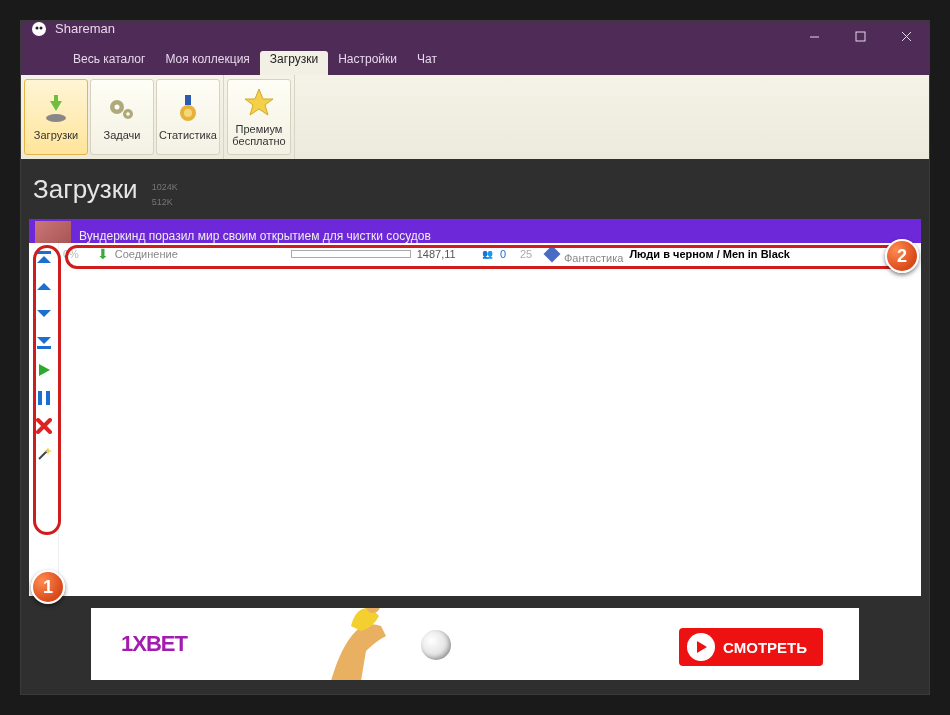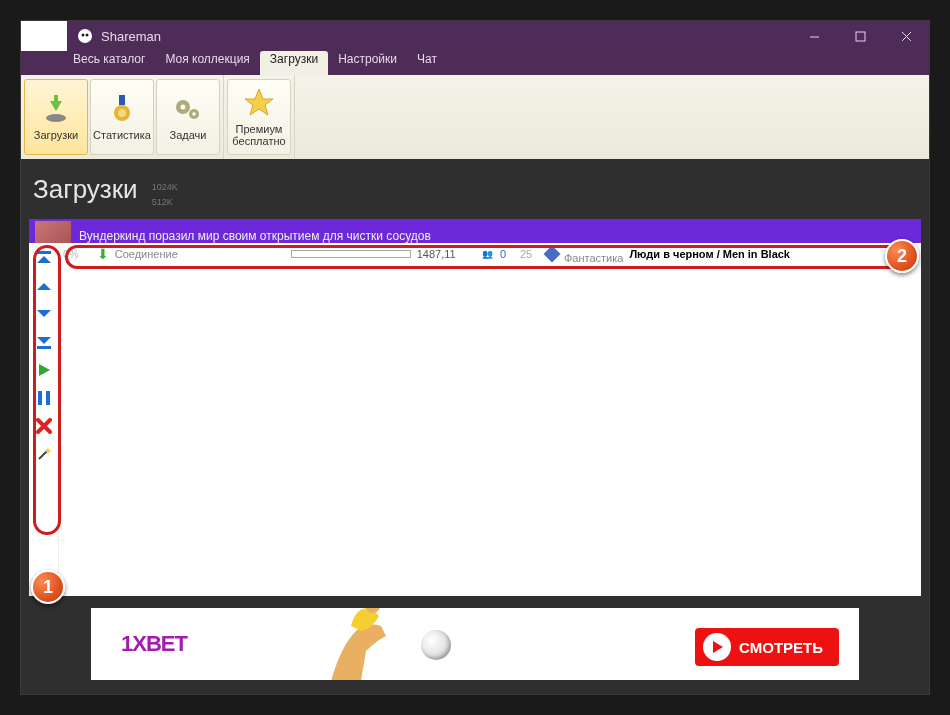--- a/index.html
+++ b/index.html
@@ -1,21 +1,21 @@
 <!DOCTYPE html>
 <html><head>
 <meta charset="utf-8">
 <style>
   * { box-sizing: border-box; margin: 0; padding: 0; font-family: "Segoe UI", Tahoma, sans-serif; }
   body { background: #1a1a1a; width: 950px; height: 715px; overflow: hidden; position: relative; }
 
   .outer-border { position: absolute; inset: 20px; border: 1px solid #3a3a3a; background: #fff; }
 
   
-  .titlebar { height: 30px; background: #4f2b57; display: flex; align-items: center; color: #e8d7ec; font-size: 13px; margin-left: 46px; }
+  .titlebar { height: 30px; background: #4f2b57; display: flex; color: #e8d7ec; font-size: 13px; }
   .titlebar .tb-icon { width: 16px; height: 16px; margin: 0 8px 0 10px; }
   .titlebar .tb-spacer { flex: 1; }
   .titlebar .winbtn { width: 46px; height: 30px; display: flex; align-items: center; justify-content: center; color: #fff; }
   .titlebar .winbtn svg { stroke: #e8d7ec; }
 
   
   .menubar { height: 24px; background: #4f2b57; display: flex; padding-left: 42px; font-size: 12px; color: #e8d7ec; }
   .menubar .tab { padding: 4px 10px 12px; height: 24px; display: flex; align-items: center; border-top-left-radius: 3px; border-top-right-radius: 3px; }
   .menubar .tab.active { background: #f2f0e4; color: #222; }
 
@@ -66,21 +66,21 @@
   .callout.c2 { top: 20px; right: 2px; }
 
   
   .banner-wrap { height: 90px; background: #2f2f2f; padding: 4px 70px 14px; }
   .banner { height: 100%; width: 100%; background: #fff; position: relative; overflow: hidden; display: flex; align-items: center; }
   .banner .logo { font-weight: 800; font-size: 22px; color: #a21caf; margin-left: 30px; letter-spacing: -1px; }
   .banner .txtblock { margin-left: auto; margin-right: 180px; text-align: left; line-height: 1; }
   .banner .l1 { color: #1a3a6e; font-weight: 700; font-size: 18px; letter-spacing: 4px; }
   .banner .l2 { color: #1a3a6e; font-weight: 800; font-size: 32px; }
   .banner .l3 { color: #1a3a6e; font-size: 12px; letter-spacing: 2px; }
-  .banner .cta { position: absolute; right: 20px; top: 20px; height: 38px; padding: 0 16px 0 44px; background: #e11; color: #fff; font-weight: 700; font-size: 15px; border-radius: 4px; display: flex; align-items: center; }
+  .banner .cta { position: absolute; right: 36px; top: 20px; height: 38px; padding: 0 16px 0 44px; background: #e11; color: #fff; font-weight: 700; font-size: 15px; border-radius: 4px; display: flex; align-items: center; }
   .banner .cta::before { content: ""; position: absolute; left: 8px; top: 5px; width: 28px; height: 28px; border-radius: 50%; background: #fff; }
   .banner .cta::after { content: ""; position: absolute; left: 18px; top: 13px; border-left: 10px solid #e11; border-top: 6px solid transparent; border-bottom: 6px solid transparent; }
   .banner .player { position: absolute; left: 200px; bottom: -6px; width: 140px; height: 90px; }
   .banner .ball { position: absolute; left: 330px; top: 22px; width: 30px; height: 30px; border-radius: 50%; background: radial-gradient(circle at 35% 35%,#fff,#ccc); box-shadow: inset -2px -2px 4px rgba(0,0,0,.3); }
 </style>
 </head>
 <body>
 
 <div class="outer-border">
 
@@ -122,34 +122,34 @@
     <div class="rgroup">
       <div class="rbtn sel">
         <svg class="ricon" viewBox="0 0 32 32">
             <path d="M16 2 L22 12 L18 12 L18 18 L14 18 L14 12 L10 12 Z" fill="#6fbf3f" transform="rotate(180 16 10)"></path>
             <ellipse cx="16" cy="25" rx="10" ry="4" fill="#888"></ellipse>
           </svg>
         <span class="rlab">Загрузки</span>
       </div>
       <div class="rbtn">
         <svg class="ricon" viewBox="0 0 32 32">
-            <rect x="13" y="2" width="6" height="10" fill="#2a5bb0"></rect>
-            <circle cx="16" cy="20" r="8" fill="#e6b23a"></circle>
-            <circle cx="16" cy="20" r="4" fill="#f4d97a"></circle>
-          </svg>
-        <span class="rlab">Статистика</span>
-      </div>
-      <div class="rbtn">
-        <svg class="ricon" viewBox="0 0 32 32">
             <circle cx="11" cy="14" r="7" fill="#b0a97a"></circle>
             <circle cx="11" cy="14" r="2.5" fill="#fff"></circle>
             <circle cx="22" cy="21" r="5" fill="#b0a97a"></circle>
             <circle cx="22" cy="21" r="1.8" fill="#fff"></circle>
           </svg>
         <span class="rlab">Задачи</span>
+      </div>
+      <div class="rbtn">
+        <svg class="ricon" viewBox="0 0 32 32">
+            <rect x="13" y="2" width="6" height="10" fill="#2a5bb0"></rect>
+            <circle cx="16" cy="20" r="8" fill="#e6b23a"></circle>
+            <circle cx="16" cy="20" r="4" fill="#f4d97a"></circle>
+          </svg>
+        <span class="rlab">Статистика</span>
       </div>
     </div>
     <div class="rgroup">
       <div class="rbtn">
         <svg class="ricon" viewBox="0 0 32 32">
             <path d="M16 2 L20 12 L30 12 L22 18 L25 28 L16 22 L7 28 L10 18 L2 12 L12 12 Z" fill="#f4cf4a" stroke="#d4a82a"></path>
           </svg>
         <span class="rlab" style="white-space:pre-line">Премиум
 бесплатно</span>
       </div>

